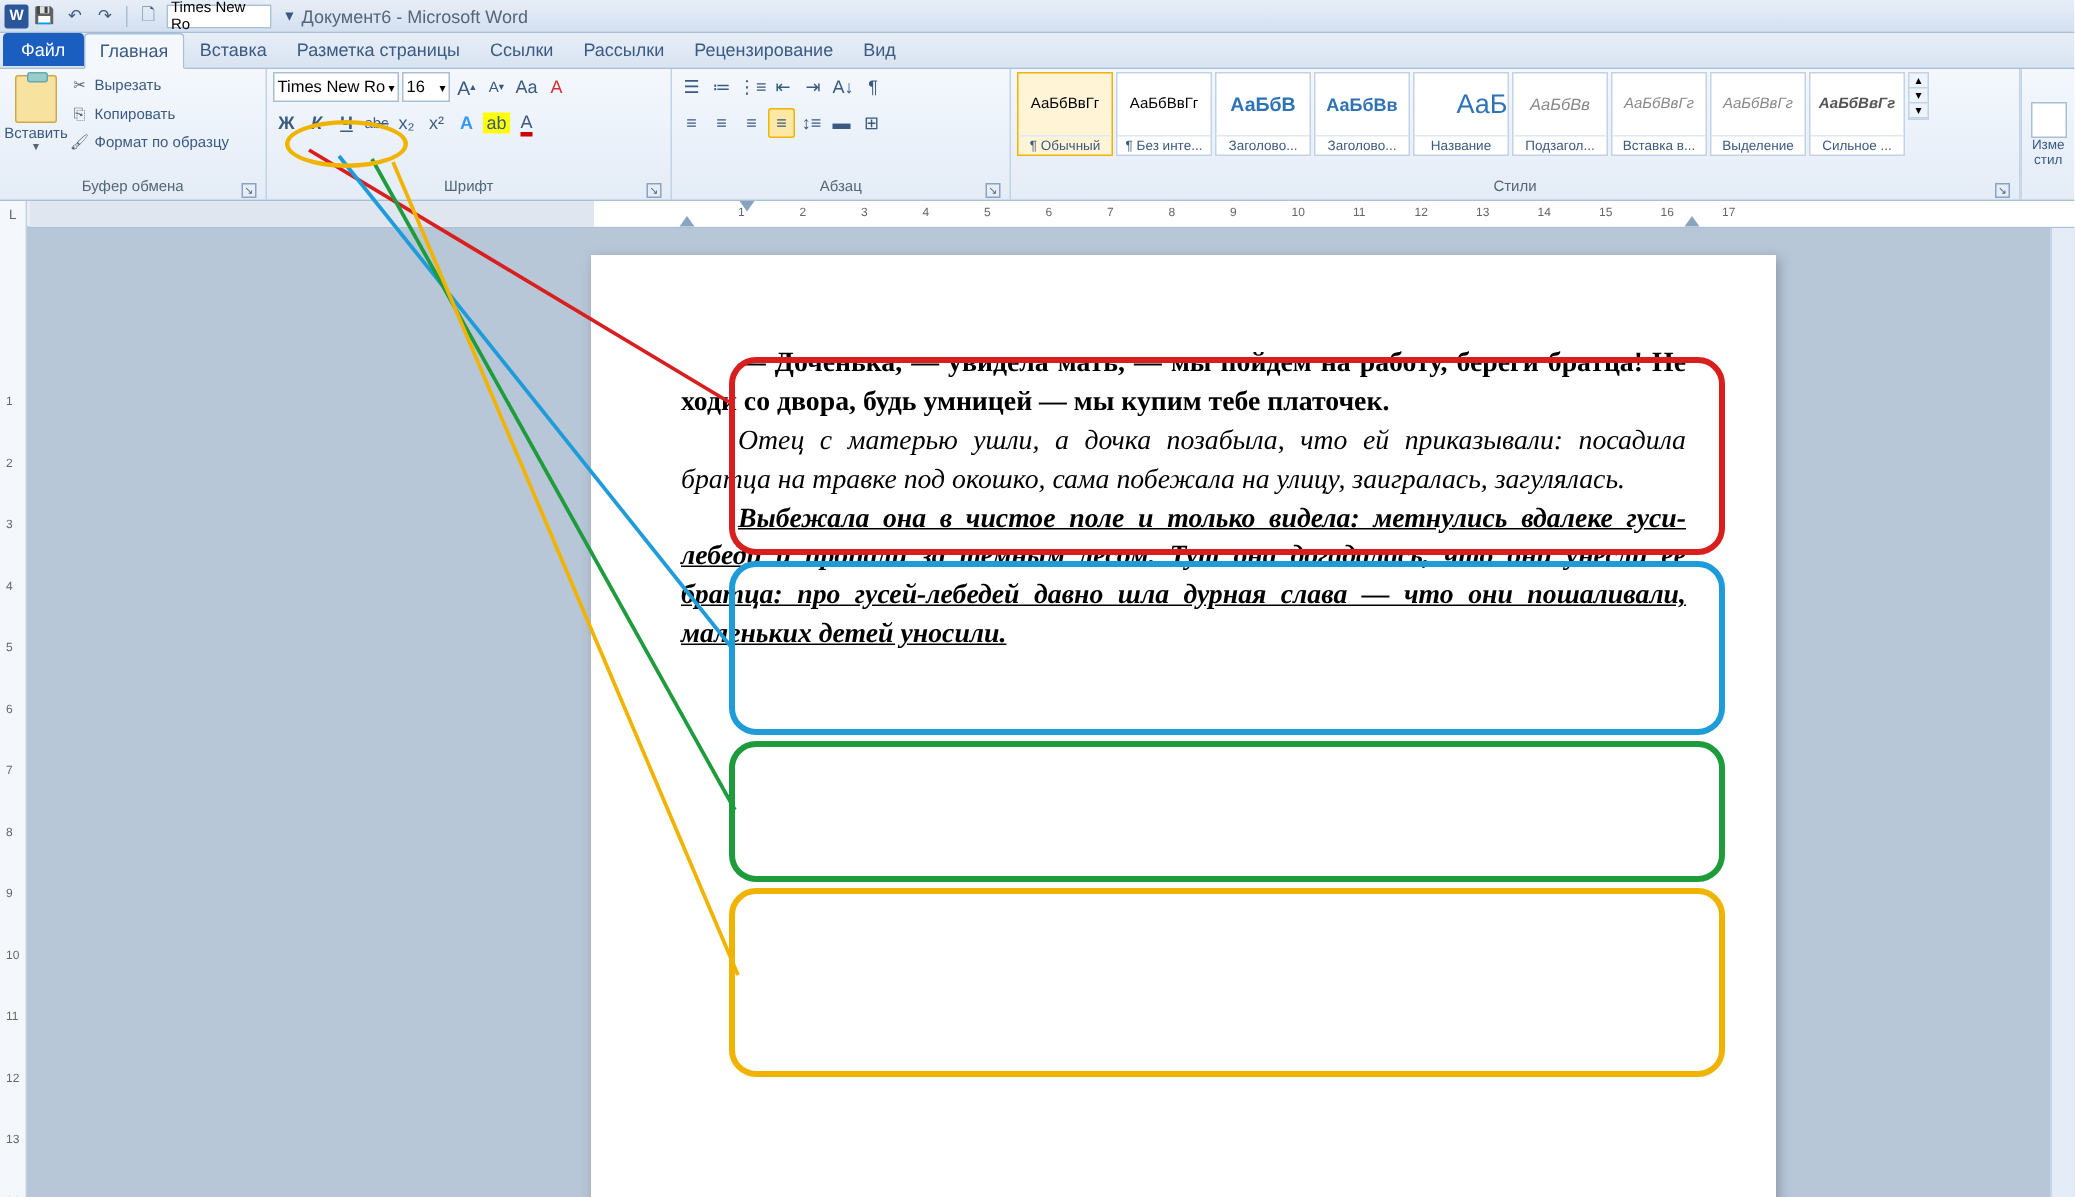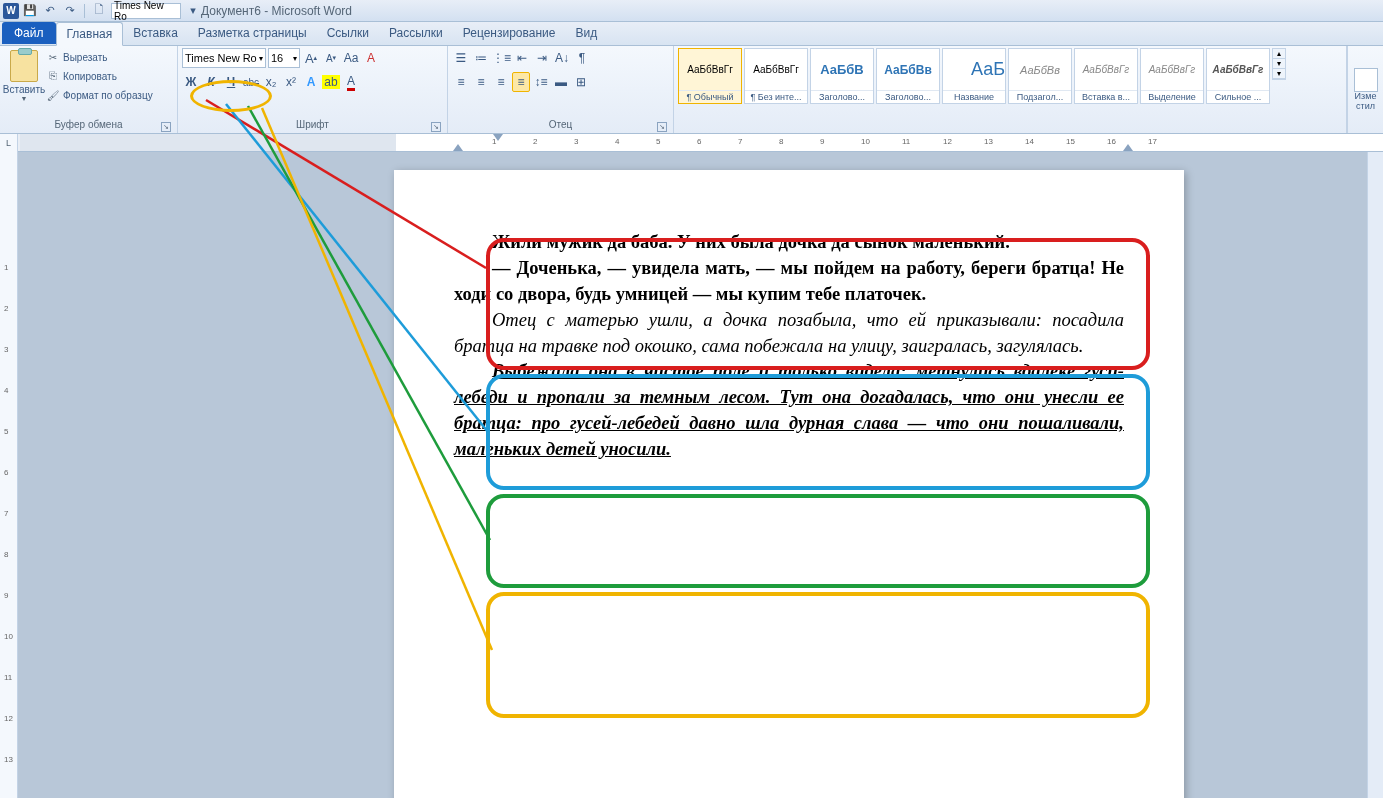--- a/index.html
+++ b/index.html
@@ -209,21 +209,21 @@
         <div class="rbtn">≡</div>
         <div class="rbtn">≡</div>
         <div class="rbtn">≡</div>
         <div class="rbtn" style="background:#fde8a6;border:1px solid #f0b400">≡</div>
         <div class="rbtn">↕≡</div>
         <div class="rbtn">▬</div>
         <div class="rbtn">⊞</div>
       </div>
     </div>
     <div class="group-label">
-        <span>Отец</span>
+        <span>Абзац</span>
         <div class="dlaunch">↘</div>
       </div>
   </div>
 
   <div class="group" style="flex:1;min-width:660px">
     <div class="group-body styles-body" id="styles-container">
         <div class="style-card sel">
           <div class="style-prev" style="color: rgb(0, 0, 0); font-size: 10px;">АаБбВвГг</div>
           <div class="style-name">¶ Обычный</div>
         </div>
@@ -257,20 +257,24 @@
         </div>
         <div class="style-card">
           <div class="style-prev" style="color: rgb(85, 85, 85); font-size: 10px; font-weight: bold; font-style: italic;">АаБбВвГг</div>
           <div class="style-name">Сильное ...</div>
         </div>
         <div style="width: 14px; display: flex; flex-direction: column; border: 1px solid rgb(195, 211, 230); background: rgb(238, 244, 251);">
           <div style="flex: 1 1 0%; display: flex; align-items: center; justify-content: center; font-size: 8px; border-bottom: 1px solid rgb(195, 211, 230); cursor: pointer;">▴</div>
           <div style="flex: 1 1 0%; display: flex; align-items: center; justify-content: center; font-size: 8px; border-bottom: 1px solid rgb(195, 211, 230); cursor: pointer;">▾</div>
           <div style="flex: 1 1 0%; display: flex; align-items: center; justify-content: center; font-size: 8px; border-bottom: 1px solid rgb(195, 211, 230); cursor: pointer;">▾</div>
         </div>
+      </div>
+    <div class="group-label">
+        <span>Стили</span>
+        <div class="dlaunch">↘</div>
       </div>
   </div>
 
   <div class="changestyles">
     <div class="cs-ico"></div>
     <div style="text-align:center;line-height:1.1">Изме стил</div>
   </div>
 </div>
 
 <div class="biu-circle"></div>
@@ -318,21 +322,20 @@
       <div class="vtick" style="top: 480px;">10</div>
       <div class="vtick" style="top: 521px;">11</div>
       <div class="vtick" style="top: 562px;">12</div>
       <div class="vtick" style="top: 603px;">13</div>
       <div class="vtick" style="top: 644px;">14</div>
     </div>
   <div class="page-area">
     <div class="page">
       <div class="doc">
         <div class="blk-bold">
-          <p>Жили мужик да баба. У них была дочка да сынок маленький.</p>
           <p>— Доченька, — увидела мать, — мы пойдем на работу, береги братца! Не ходи со двора, будь умницей — мы купим тебе платочек.</p>
         </div>
         <div class="blk-italic">
           <p>Отец с матерью ушли, а дочка позабыла, что ей приказывали: посадила братца на травке под окошко, сама побежала на улицу, заигралась, загулялась.</p>
         </div>
         <div class="blk-underline">
         </div>
         <div class="blk-all">
           <p>Выбежала она в чистое поле и только видела: метнулись вдалеке гуси-лебеди и пропали за темным лесом. Тут она догадалась, что они унесли ее братца: про гусей-лебедей давно шла дурная слава — что они пошаливали, маленьких детей уносили.</p>
         </div>

